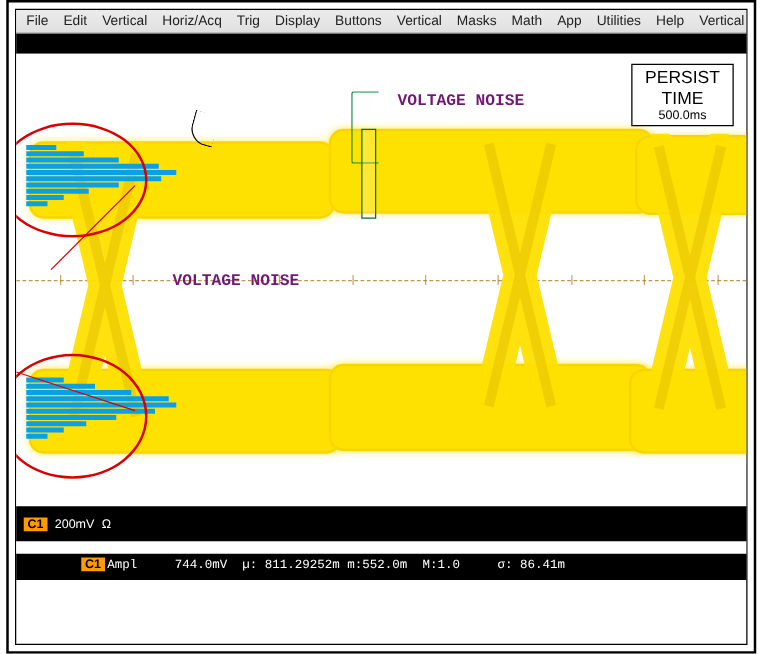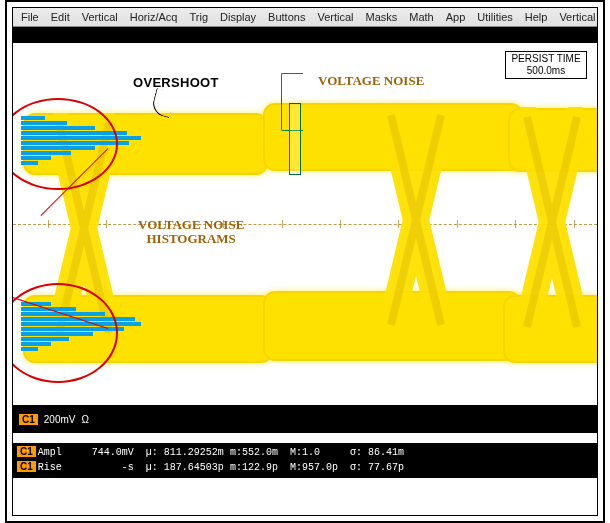--- a/index.html
+++ b/index.html
@@ -101,25 +101,25 @@
   .el2 { left:-15px; top:240px; width:120px; height:100px; }
 
   .persist-box {
     position: absolute; right: 10px; top: 8px;
     width: 82px;
     background: #fff; border:1px solid #000;
     font-size: 10px; text-align:center;
     padding: 1px 2px;
     line-height: 1.2;
   }
-  .persist-box .title { font-size:10px; color:#000; }
+  .persist-box .title { font-size:14px; color:#000; }
   .persist-box .val   { font-size:10px; }
 
   .annot { position:absolute; font-size:13px; font-weight:400; white-space:nowrap; }
-  .annot.red { color:#a16207; font-family: Liberation Serif, serif; font-weight:bold; }
+  .annot.red { color:#701a75; font-family: Liberation Mono, monospace; font-weight:bold; }
   .annot.black { color:#000; font-family: "Arial Black", Arial, sans-serif; letter-spacing:.3px; font-weight:bold; }
   .a-over { left:120px; top:32px; }
   .a-over-arrow {
     position:absolute; left:140px; top:47px;
     width:20px; height:26px;
     border-left:1.5px solid #000;
     border-bottom:1.5px solid #000;
     border-bottom-left-radius: 14px;
     transform: rotate(15deg);
   }
@@ -150,21 +150,21 @@
   .info-left { flex:1; display:flex; align-items:center; gap:6px;}
   .chan-chip { background:#ff9a00; color:#000; padding:0 3px; font-weight:bold; font-size:10px;}
   .info-right { text-align:right; font-size:9.5px; line-height:1.15; }
   .info-right .marker { display:inline-block; width:7px; height:7px; background:#ff9a00; vertical-align:middle; margin-right:2px;}
   .spacer-bar { height:10px; background:#fff;}
   .meas-panel {
     background:#000; color:#fff; font-size:10px;
     padding:2px 4px 4px; line-height:1.35;
     font-family: "Courier New", monospace;
   }
-  .meas-row { white-space:pre; }
+  .meas-row { white-space:pre;margin-left:48px; }
   .meas-row .chip { background:#ff9a00; color:#000; padding:0 3px; font-family:Arial; font-weight:bold; margin-right:2px;}
 </style>
 </head>
 <body>
 
 <div class="outer-frame">
  <div class="inner-frame">
 
   <div class="menubar">
     <span>File</span>
@@ -250,47 +250,44 @@
           <div class="bar" style="width:40%"></div>
       <div class="bar" style="width:25%"></div>
           <div class="bar" style="width:14%"></div>
     </div>
 
     <div class="ellipse el1"></div>
     <div class="ellipse el2"></div>
     <div class="red-line rl1"></div>
     <div class="red-line rl2"></div>
 
-    <div class="annot black a-over">OVERSHOOT</div>
     <div class="a-over-arrow"></div>
 
     <div class="annot red a-vn">VOLTAGE NOISE</div>
     <div class="vn-bracket"></div>
     <div class="vn-sample"></div>
 
     <div class="annot red a-vnh">
       <span>VOLTAGE NOISE</span><br>
-      <span>HISTOGRAMS</span>
     </div>
 
     <div class="persist-box">
       <div class="title">PERSIST TIME</div>
       <div class="val">500.0ms</div>
     </div>
   </div>
 
   <div class="info-bar">
     <div class="info-left">
       <span class="chan-chip">C1</span>
       <span>200mV</span>
       <span style="font-family:Arial">Ω</span>
     </div>
   </div>
 
   <div class="spacer-bar"></div>
 
   <div class="meas-panel">
     <div class="meas-row"><span class="chip">C1</span><span>Ampl</span>     <span>744.0mV</span>  <span>µ: 811.29252m</span> <span>m:552.0m</span>  <span>M:1.0</span>     <span>σ: 86.41m</span></div>
-    <div class="meas-row"><span class="chip">C1</span><span>Rise</span>          <span>-s</span>  <span>µ: 187.64503p</span> <span>m:122.9p</span>  <span>M:957.0p</span>  <span>σ: 77.67p</span></div>
   </div>
 
  </div>
 </div>
 
 </body></html>

